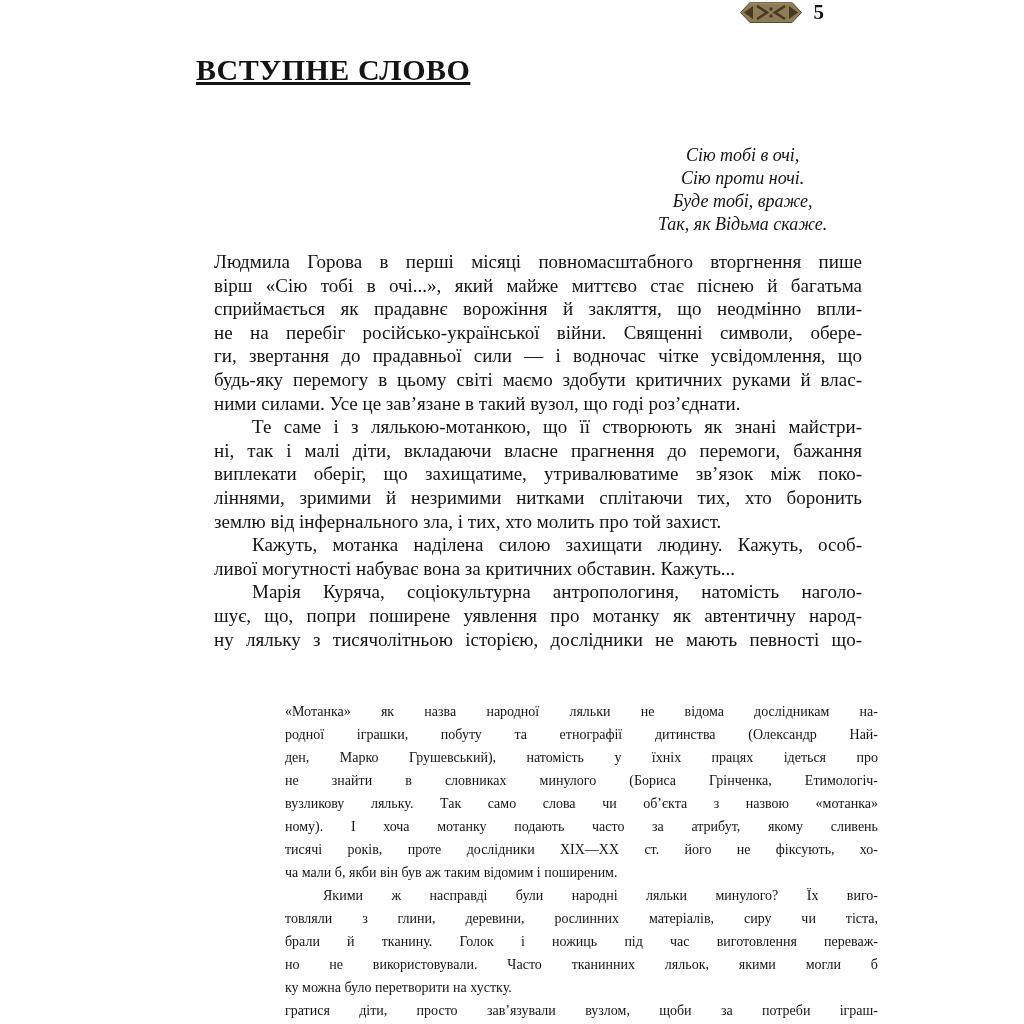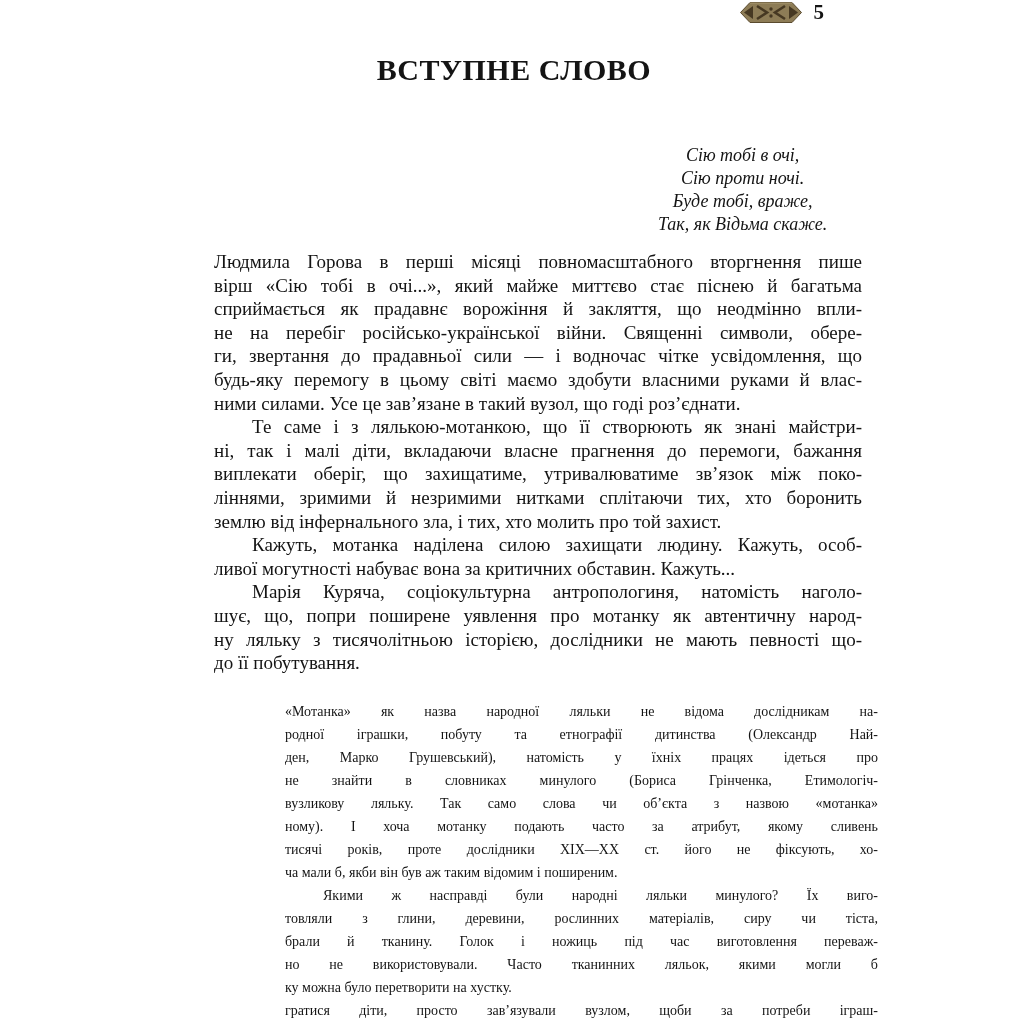--- a/index.html
+++ b/index.html
@@ -21,27 +21,27 @@
     gap: 12px;
   }
   .page-number {
     font-size: 21px;
     font-weight: bold;
     line-height: 22px;
   }
   .book-title {
     position: absolute;
     top: 53px;
-    left: 190px;
+    left: 196px;
     width: 648px;
-    text-align: center;
     font-size: 30px;
     font-weight: bold;
     letter-spacing: 0.5px;
     white-space: nowrap;
+    text-decoration: underline;
   }
   .epigraph {
     position: absolute;
     top: 144px;
     left: 658px;
     font-style: italic;
     font-size: 18px;
     line-height: 23px;
     text-align: center;
   }
@@ -97,39 +97,38 @@
     <div class="epigraph-line">Так, як Відьма скаже.</div>
   </div>
 
   <div class="body-text">
       <div class="para">
         <div class="line jl">Людмила Горова в перші місяці повномасштабного вторгнення пише</div>
         <div class="line jl">вірш «Сію тобі в очі...», який майже миттєво стає піснею й багатьма</div>
         <div class="line jl">сприймається як прадавнє ворожіння й закляття, що неодмінно впли-</div>
         <div class="line jl">не на перебіг російсько-української війни. Священні символи, обере-</div>
         <div class="line jl">ги, звертання до прадавньої сили — і водночас чітке усвідомлення, що</div>
-        <div class="line jl">будь-яку перемогу в цьому світі маємо здобути власними руками й влас-</div>
+        <div class="line jl">будь-яку перемогу в цьому світі маємо здобути критичних руками й влас-</div>
         <div class="line">ними силами. Усе це зав’язане в такий вузол, що годі роз’єднати.</div>
       </div>
       <div class="para indent">
         <div class="line jl">Те саме і з лялькою-мотанкою, що її створюють як знані майстри-</div>
         <div class="line jl">ні, так і малі діти, вкладаючи власне прагнення до перемоги, бажання</div>
         <div class="line jl">виплекати оберіг, що захищатиме, утривалюватиме зв’язок між поко-</div>
         <div class="line jl">ліннями, зримими й незримими нитками сплітаючи тих, хто боронить</div>
         <div class="line">землю від інфернального зла, і тих, хто молить про той захист.</div>
       </div>
       <div class="para indent">
         <div class="line jl">Кажуть, мотанка наділена силою захищати людину. Кажуть, особ-</div>
         <div class="line">ливої могутності набуває вона за критичних обставин. Кажуть...</div>
       </div>
       <div class="para indent">
         <div class="line jl">Марія Куряча, соціокультурна антропологиня, натомість наголо-</div>
         <div class="line jl">шує, що, попри поширене уявлення про мотанку як автентичну народ-</div>
         <div class="line jl">ну ляльку з тисячолітньою історією, дослідники не мають певності що-</div>
-        <div class="line">до її побутування.</div>
       </div>
     </div>
 
   <div class="quote-block">
       <div class="para">
         <div class="line jl">«Мотанка» як назва народної ляльки не відома дослідникам на-</div>
         <div class="line jl">родної іграшки, побуту та етнографії дитинства (Олександр Най-</div>
         <div class="line jl">ден, Марко Грушевський), натомість у їхніх працях ідеться про</div>
         <div class="line jl">не знайти в словниках минулого (Бориса Грінченка, Етимологіч-</div>
         <div class="line jl">вузликову ляльку. Так само слова чи об’єкта з назвою «мотанка»</div>

